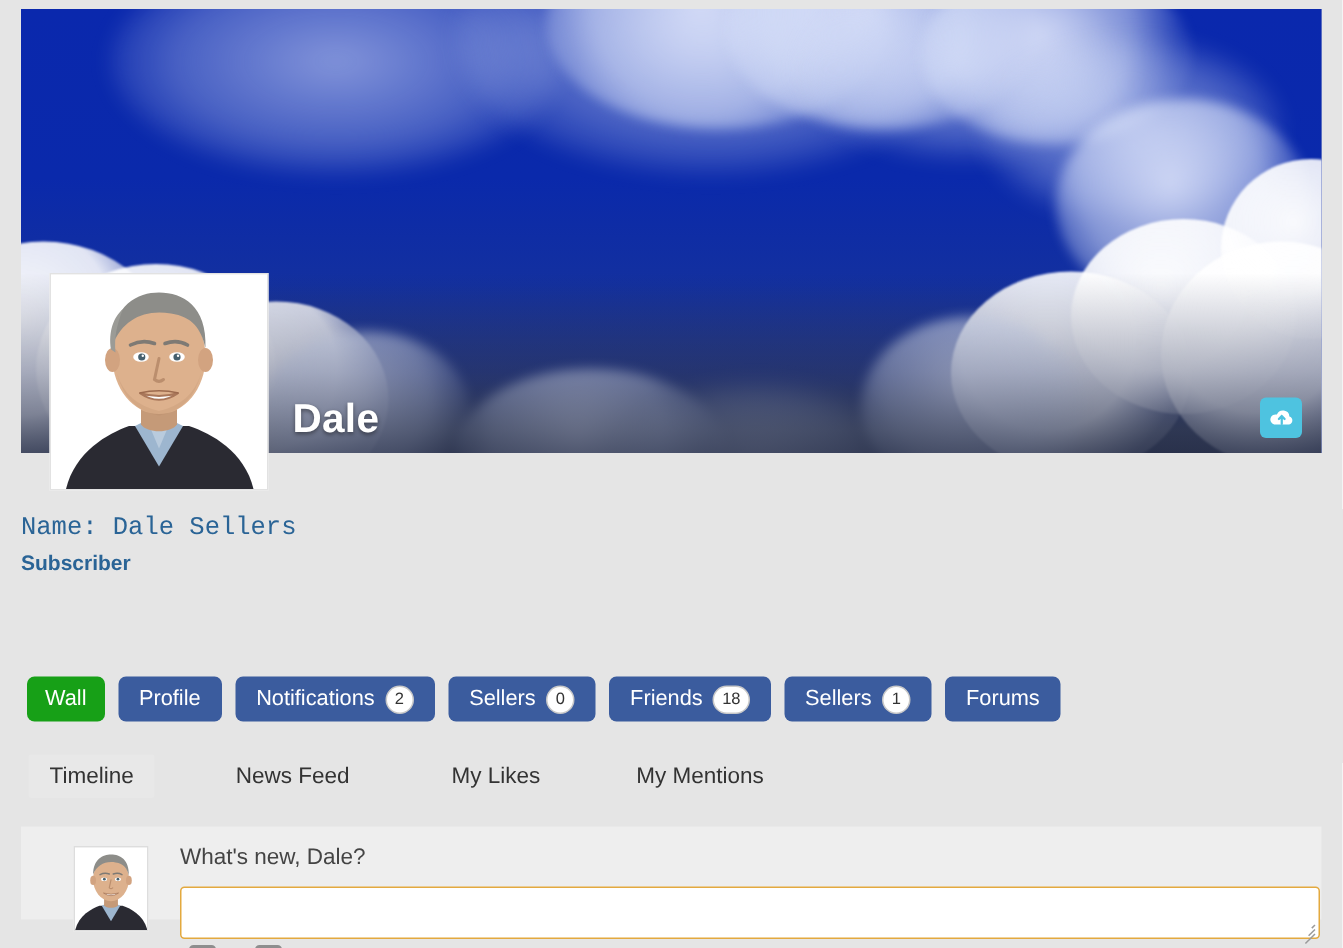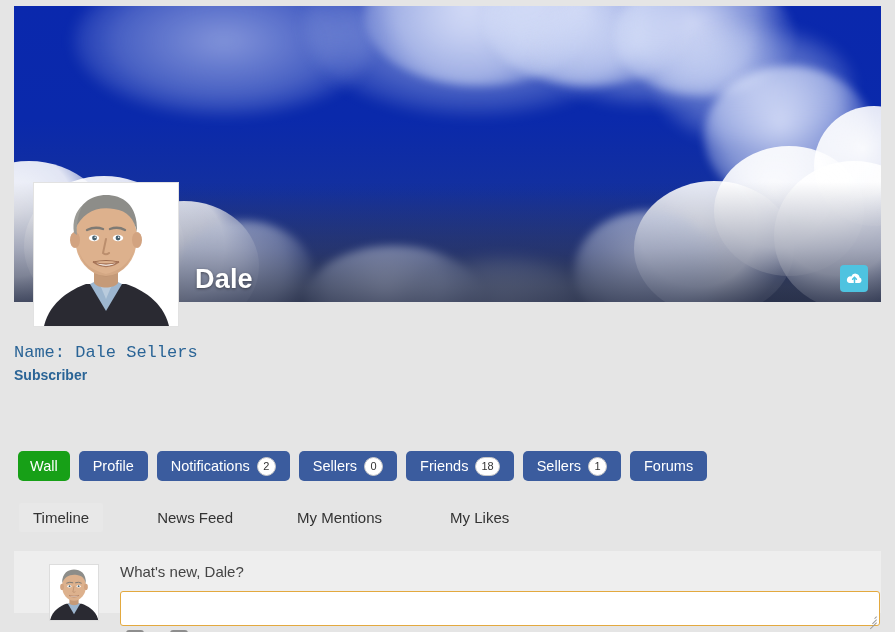--- a/index.html
+++ b/index.html
@@ -330,22 +330,22 @@
     </button>
 
     <button class="btn">
       <span>Forums</span>
     </button>
   </div>
 
   <div class="subtabs">
     <div class="subtab active">Timeline</div>
     <div class="subtab sp1">News Feed</div>
+    <div class="subtab sp2">My Likes</div>
     <div class="subtab sp3">My Mentions</div>
-    <div class="subtab sp2">My Likes</div>
   </div>
 
   <div class="composer">
 
     <div class="composer-avatar">
       <svg width="48" height="55" viewBox="0 0 144 143" preserveAspectRatio="xMidYMid slice">
         <rect x="0" y="0" width="144" height="143" fill="#ffffff"></rect>
         <path d="M10 143 C16 118 38 106 52 101 L92 101 C107 106 129 118 135 143 Z" fill="#2a2a32"></path>
         <path d="M56 101 L72 128 L88 101 L80 97 L64 97 Z" fill="#9db6cf"></path>
         <path d="M60 78 L60 100 C64 106 80 106 84 100 L84 78 Z" fill="#c59a78"></path>

